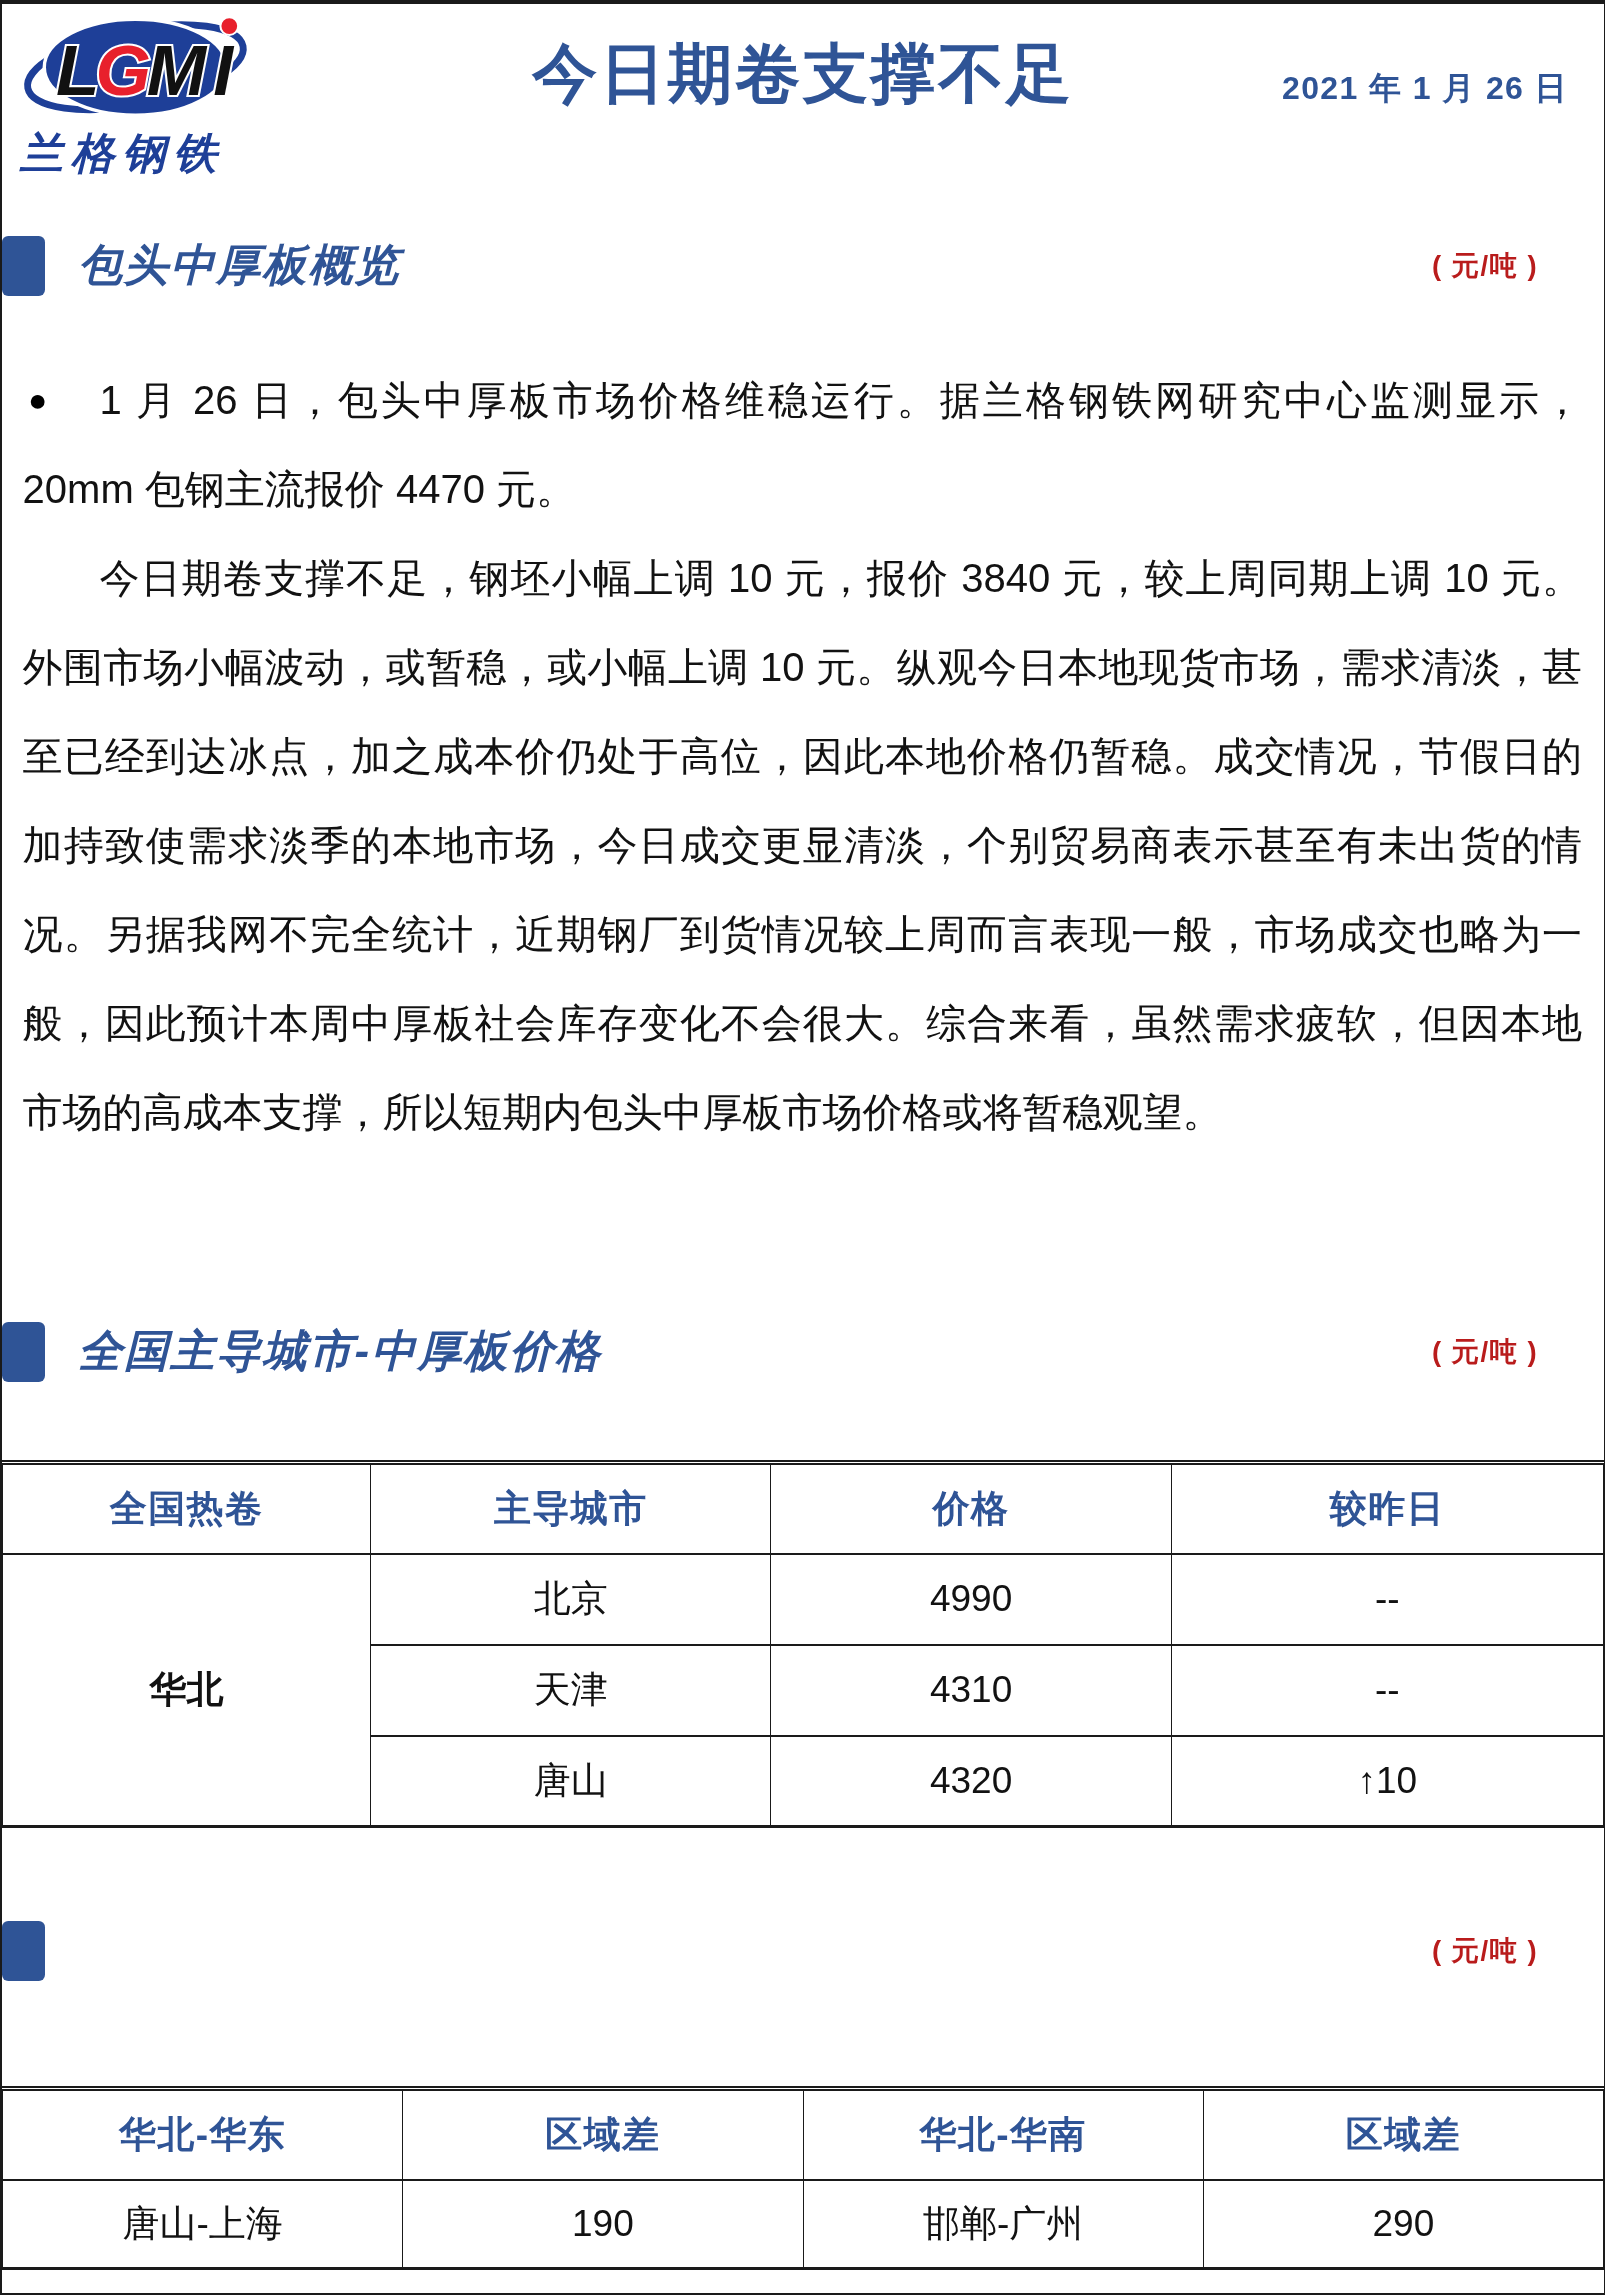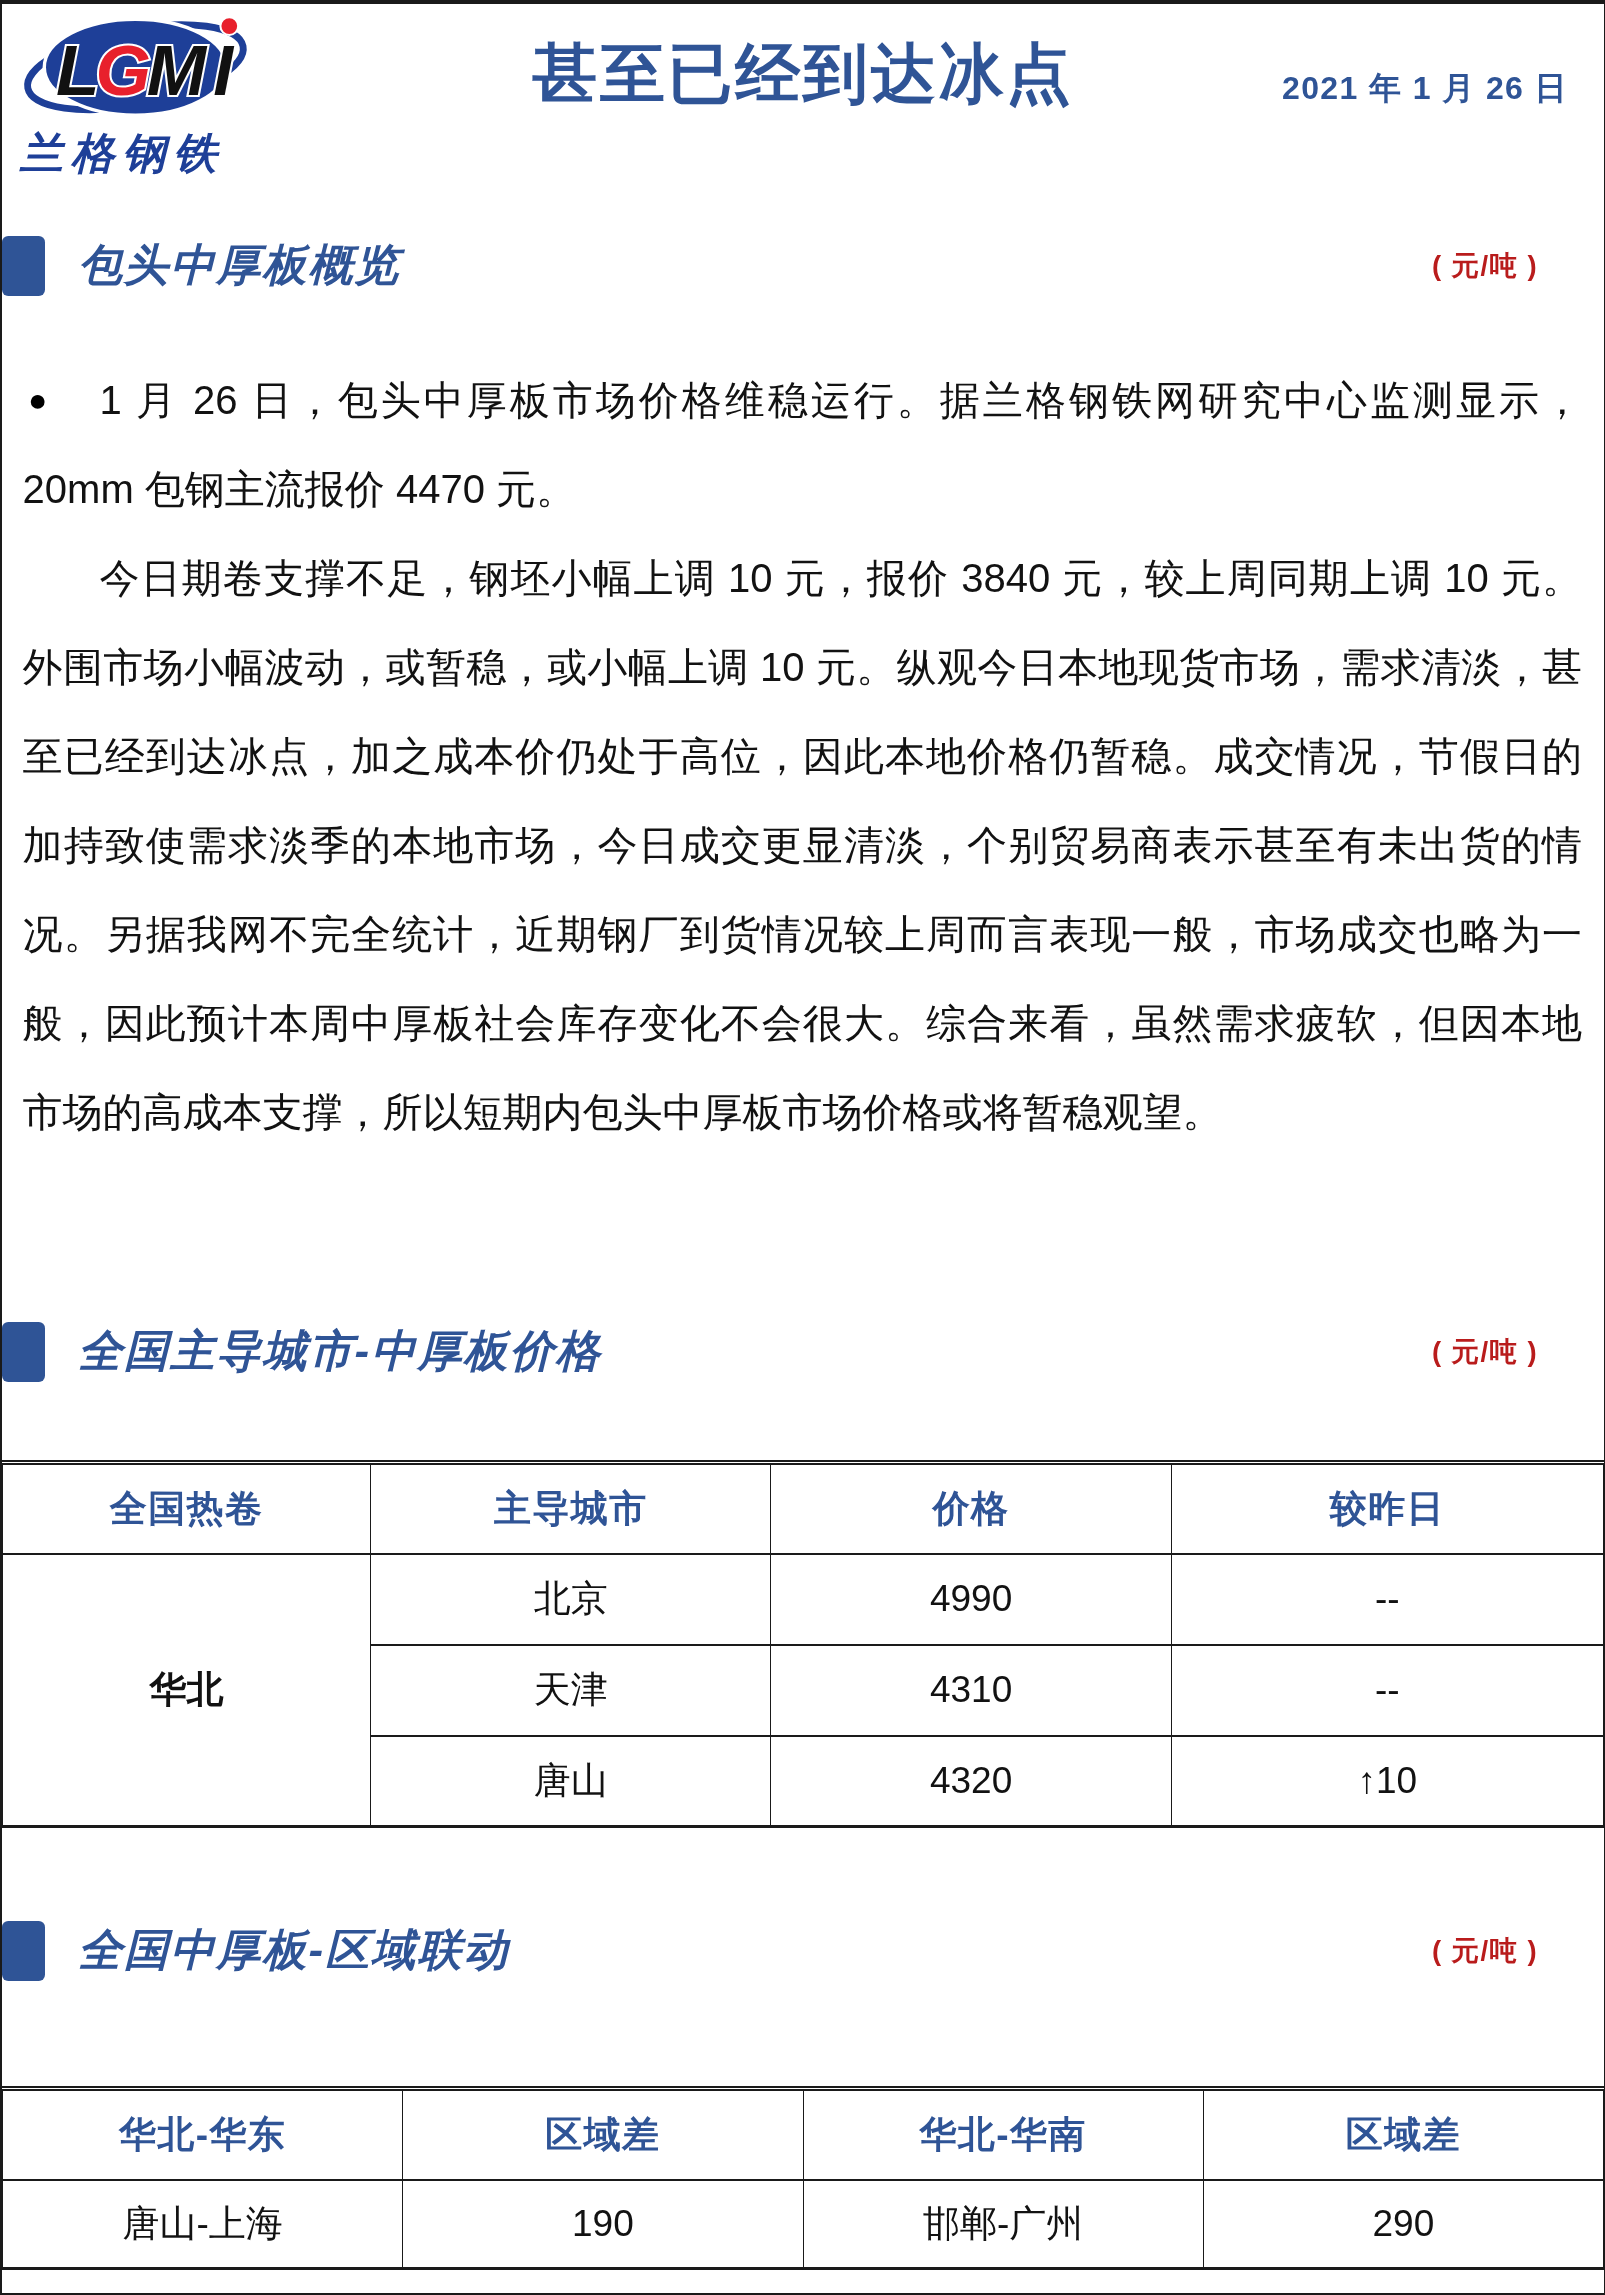--- a/index.html
+++ b/index.html
@@ -144,21 +144,21 @@
         <g font-family="Liberation Sans, DejaVu Sans, sans-serif" font-weight="bold" font-style="italic" font-size="104" stroke="#ffffff" stroke-width="6" paint-order="stroke" text-anchor="middle">
           <text x="84" y="122" fill="#111111">L</text>
           <text x="150" y="122" fill="#E8202C">G</text>
           <text x="228" y="122" fill="#111111">M</text>
           <text x="296" y="122" fill="#111111">I</text>
         </g>
         <circle cx="305" cy="22" r="13" fill="#E8202C" stroke="#ffffff" stroke-width="3"></circle>
       </svg>
       <div class="logo-name">兰格钢铁</div>
     </div>
-    <div class="doc-title">甚至已经到达冰点</div>
+    <div class="doc-title">今日期卷支撑不足</div>
     <div class="doc-date">2021 年 1 月 26 日</div>
   </div>
 
   <div class="section-head sh-overview">
     <div class="section-marker"></div>
     <div class="section-title">包头中厚板概览</div>
     <div class="section-unit">( 元/吨 )</div>
   </div>
 
   <div class="overview-text">
@@ -199,21 +199,20 @@
       <tr>
         <td>唐山</td>
         <td>4320</td>
         <td class="val-red">↑10</td>
       </tr>
     </tbody>
   </table>
 
   <div class="section-head sh-regional">
     <div class="section-marker"></div>
-    <div class="section-title">全国中厚板-区域联动</div>
     <div class="section-unit">( 元/吨 )</div>
   </div>
 
   <table class="data-table regional-table">
     <thead>
       <tr>
         <th class="q">华北-华东</th>
         <th class="q">区域差</th>
         <th class="q">华北-华南</th>
         <th class="q">区域差</th>

